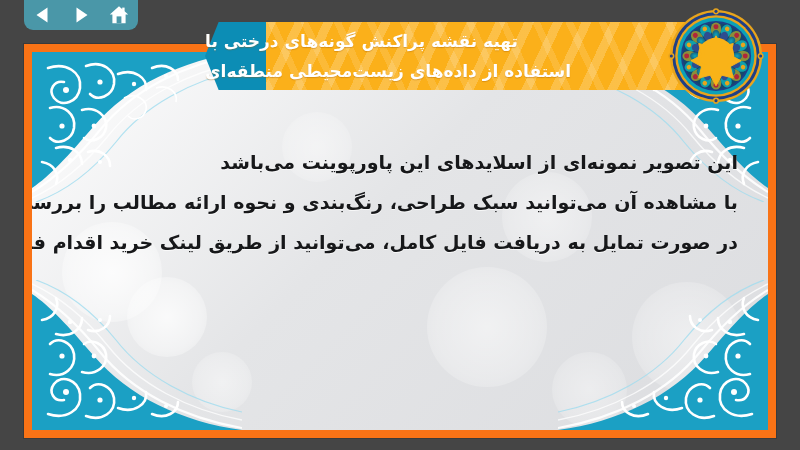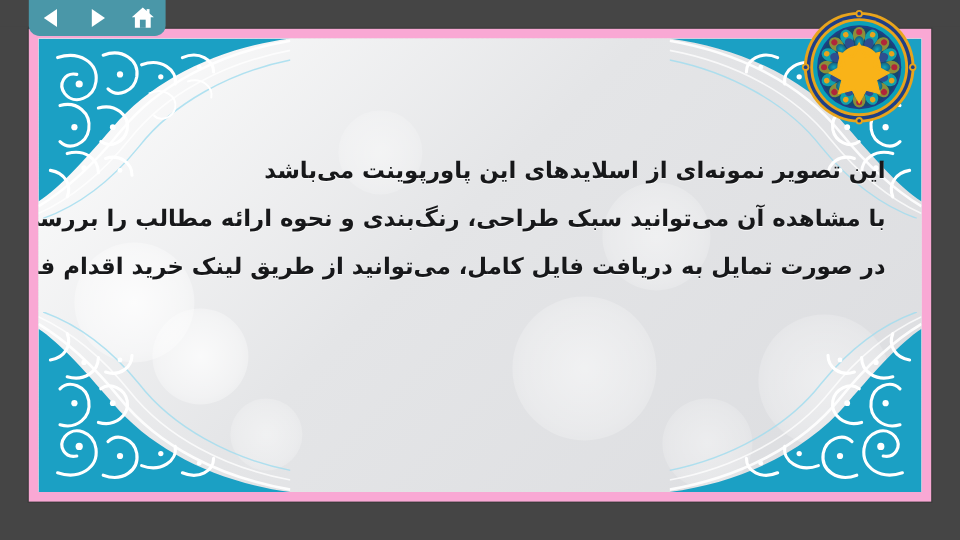--- a/index.html
+++ b/index.html
@@ -58,22 +58,22 @@
     font-size:17px;line-height:30px;font-weight:700;white-space:nowrap;
     text-shadow:0 1px 1px rgba(160,90,0,.35);
   }
   .banner-line{padding-right:6px;}
 
   
   .medallion{position:absolute;left:668px;top:8px;width:96px;height:96px;z-index:30;}
 
   
   .frame{
-    position:absolute;left:24px;top:24px;width:752px;height:394px;
-    background:#f9a8d4;z-index:10;overflow:hidden;
+    position:absolute;left:24px;top:44px;width:752px;height:394px;
+    background:#f97316;z-index:10;overflow:hidden;
     box-shadow:0 0 0 1px rgba(0,0,0,.15);
   }
   .frame-inner{
     position:absolute;left:8px;top:8px;right:8px;bottom:8px;
     background:#e9eaec;overflow:hidden;
   }
   .tex{
     position:absolute;inset:0;
     background-color:#e7e8ea;
     background-image:
@@ -240,20 +240,28 @@
 
       <div class="content">
         <div class="line">این تصویر نمونه‌ای از اسلایدهای این پاورپوینت می‌باشد</div>
         <div class="line">با مشاهده آن می‌توانید سبک طراحی، رنگ‌بندی و نحوه ارائه مطالب را بررسی نمایید</div>
         <div class="line">در صورت تمایل به دریافت فایل کامل، می‌توانید از طریق لینک خرید اقدام فرمایید</div>
       </div>
 
     </div>
   </div>
 
+  <div class="banner">
+    <div class="banner-wedge"></div>
+    <div class="banner-bar"></div>
+    <div class="banner-text">
+      <div class="banner-line">تهیه نقشه پراکنش گونه‌های درختی با</div>
+      <div class="banner-line">استفاده از داده‌های زیست‌محیطی منطقه‌ای</div>
+    </div>
+  </div>
 
   <svg class="medallion" viewBox="0 0 100 100">
     <defs>
       <radialGradient id="petalA" cx="50%" cy="50%" r="50%">
         <stop offset="0%" stop-color="#10a7bb"></stop>
           <stop offset="100%" stop-color="#17607f"></stop>
       </radialGradient>
     </defs>
     <circle cx="50" cy="50" r="48" fill="#e8a41c"></circle>
     <circle cx="50" cy="50" r="45.5" fill="#1f3f86"></circle>

